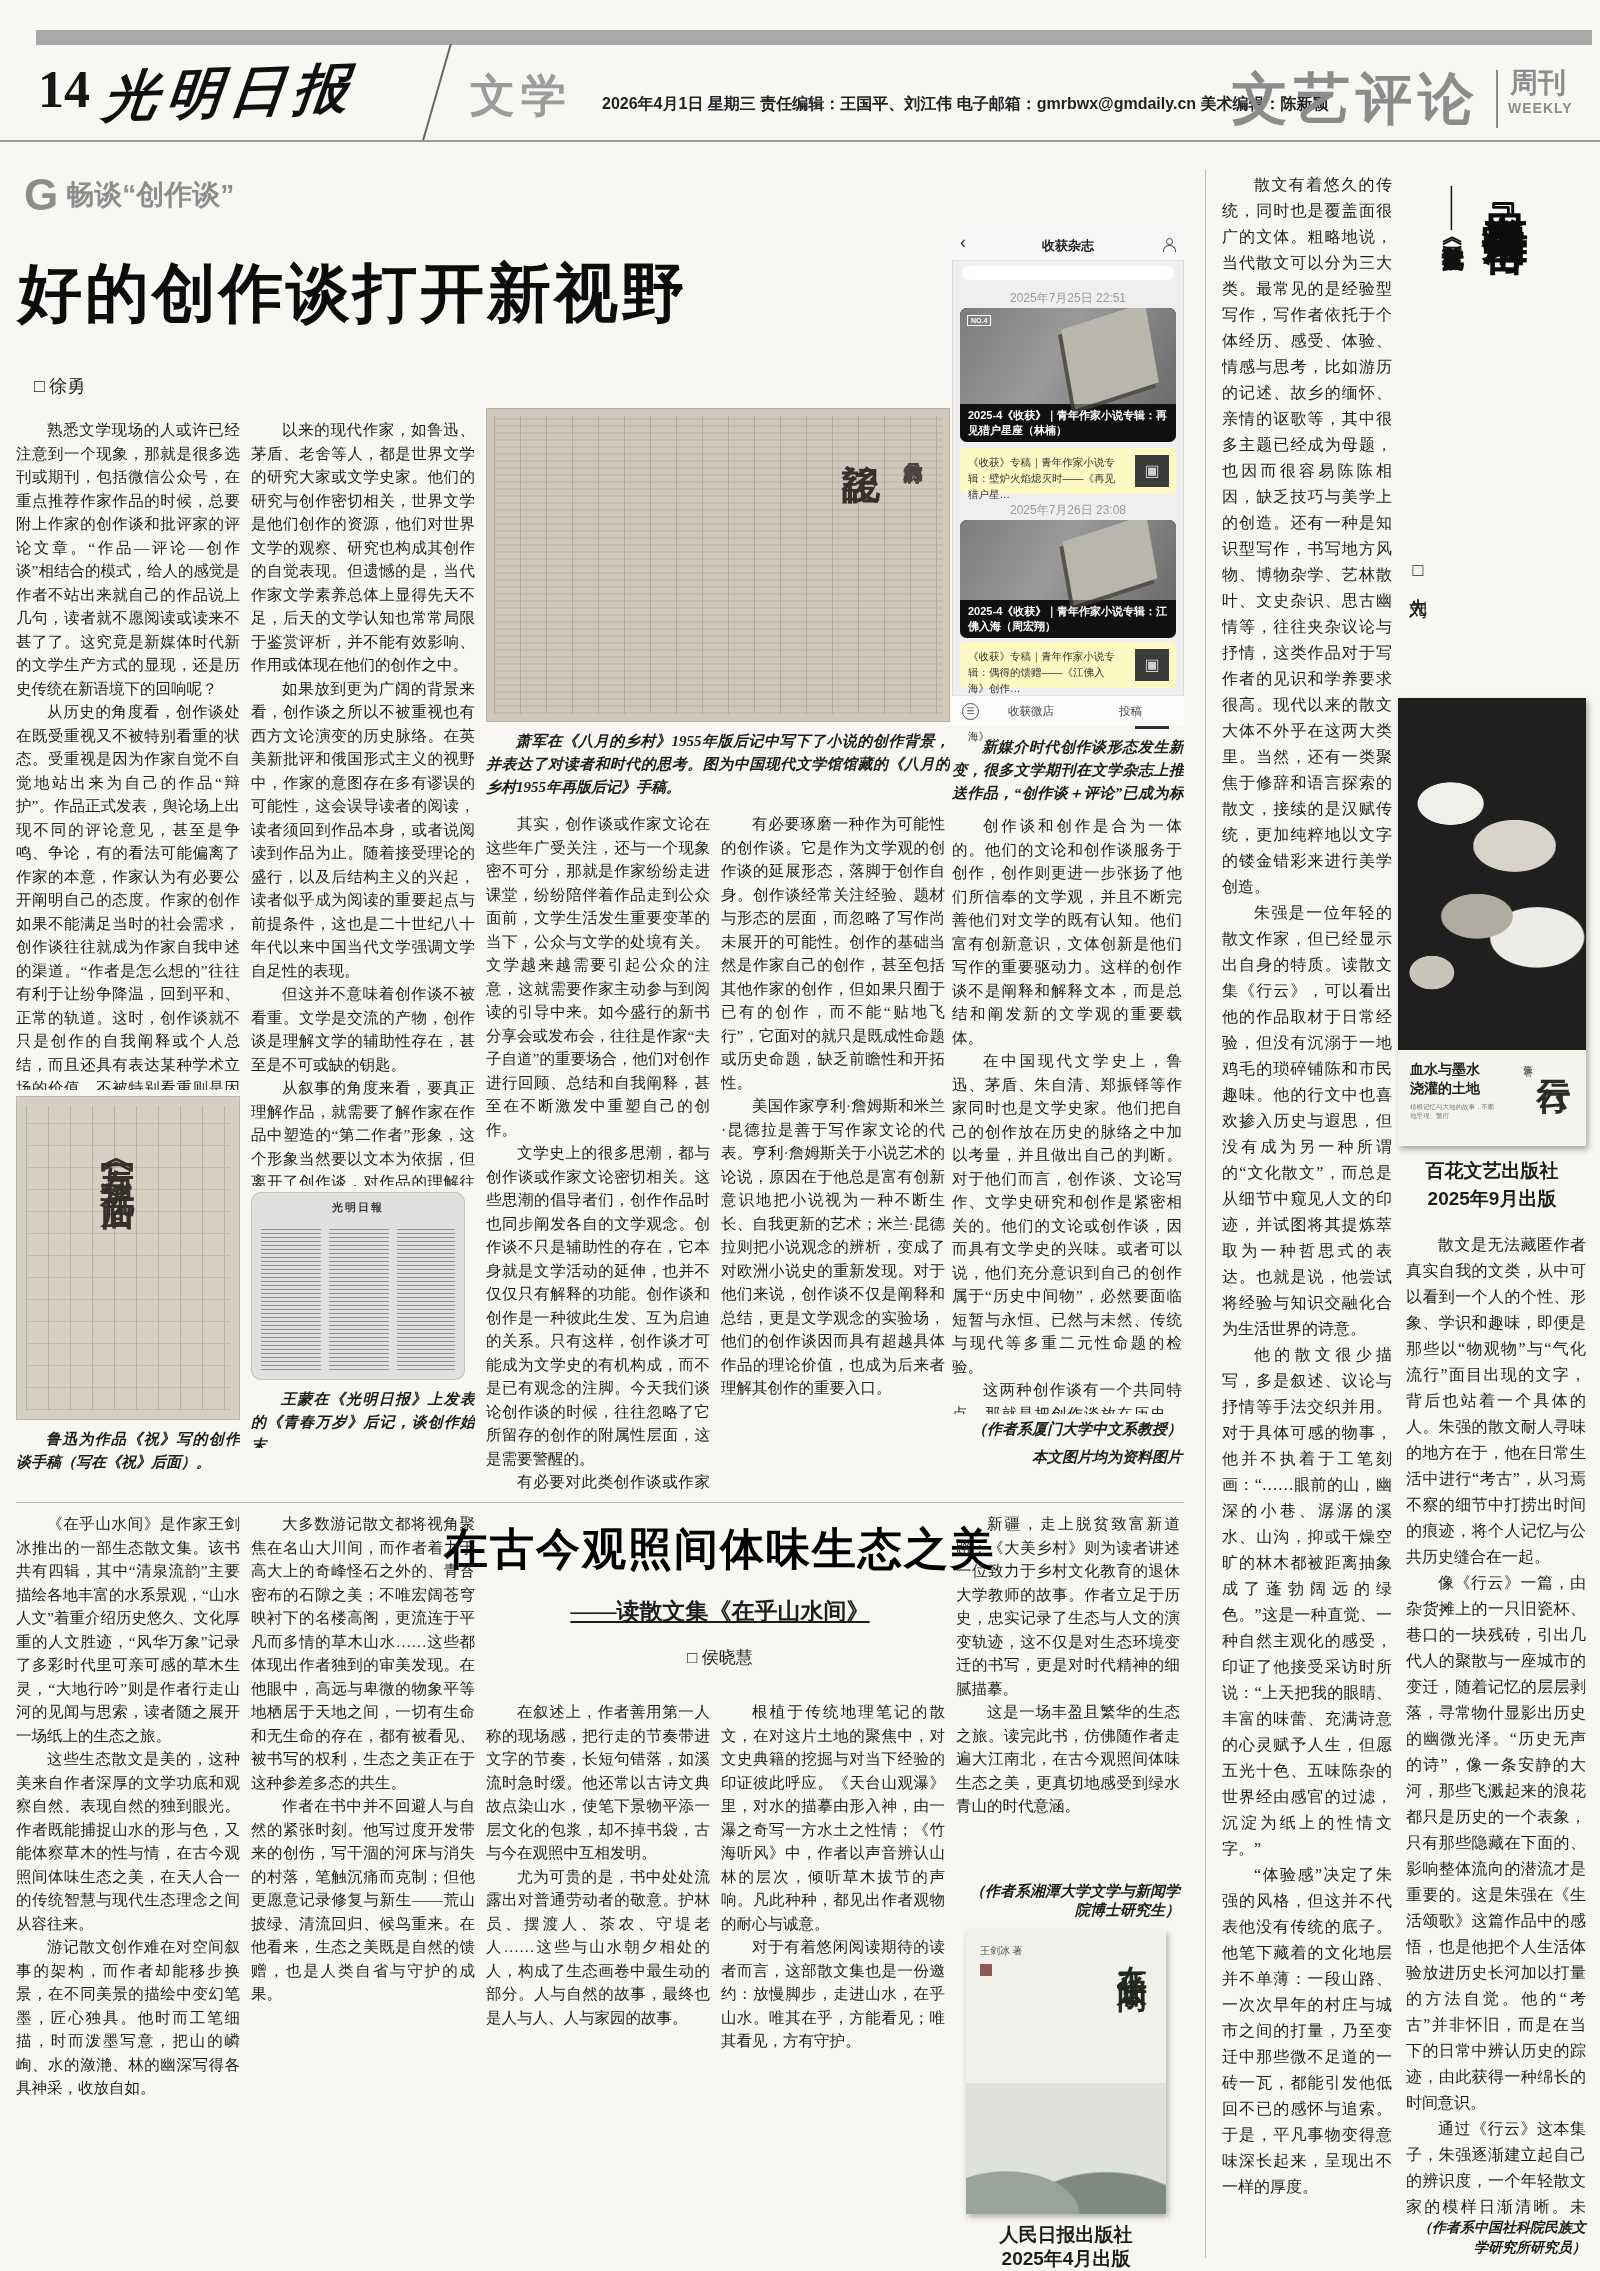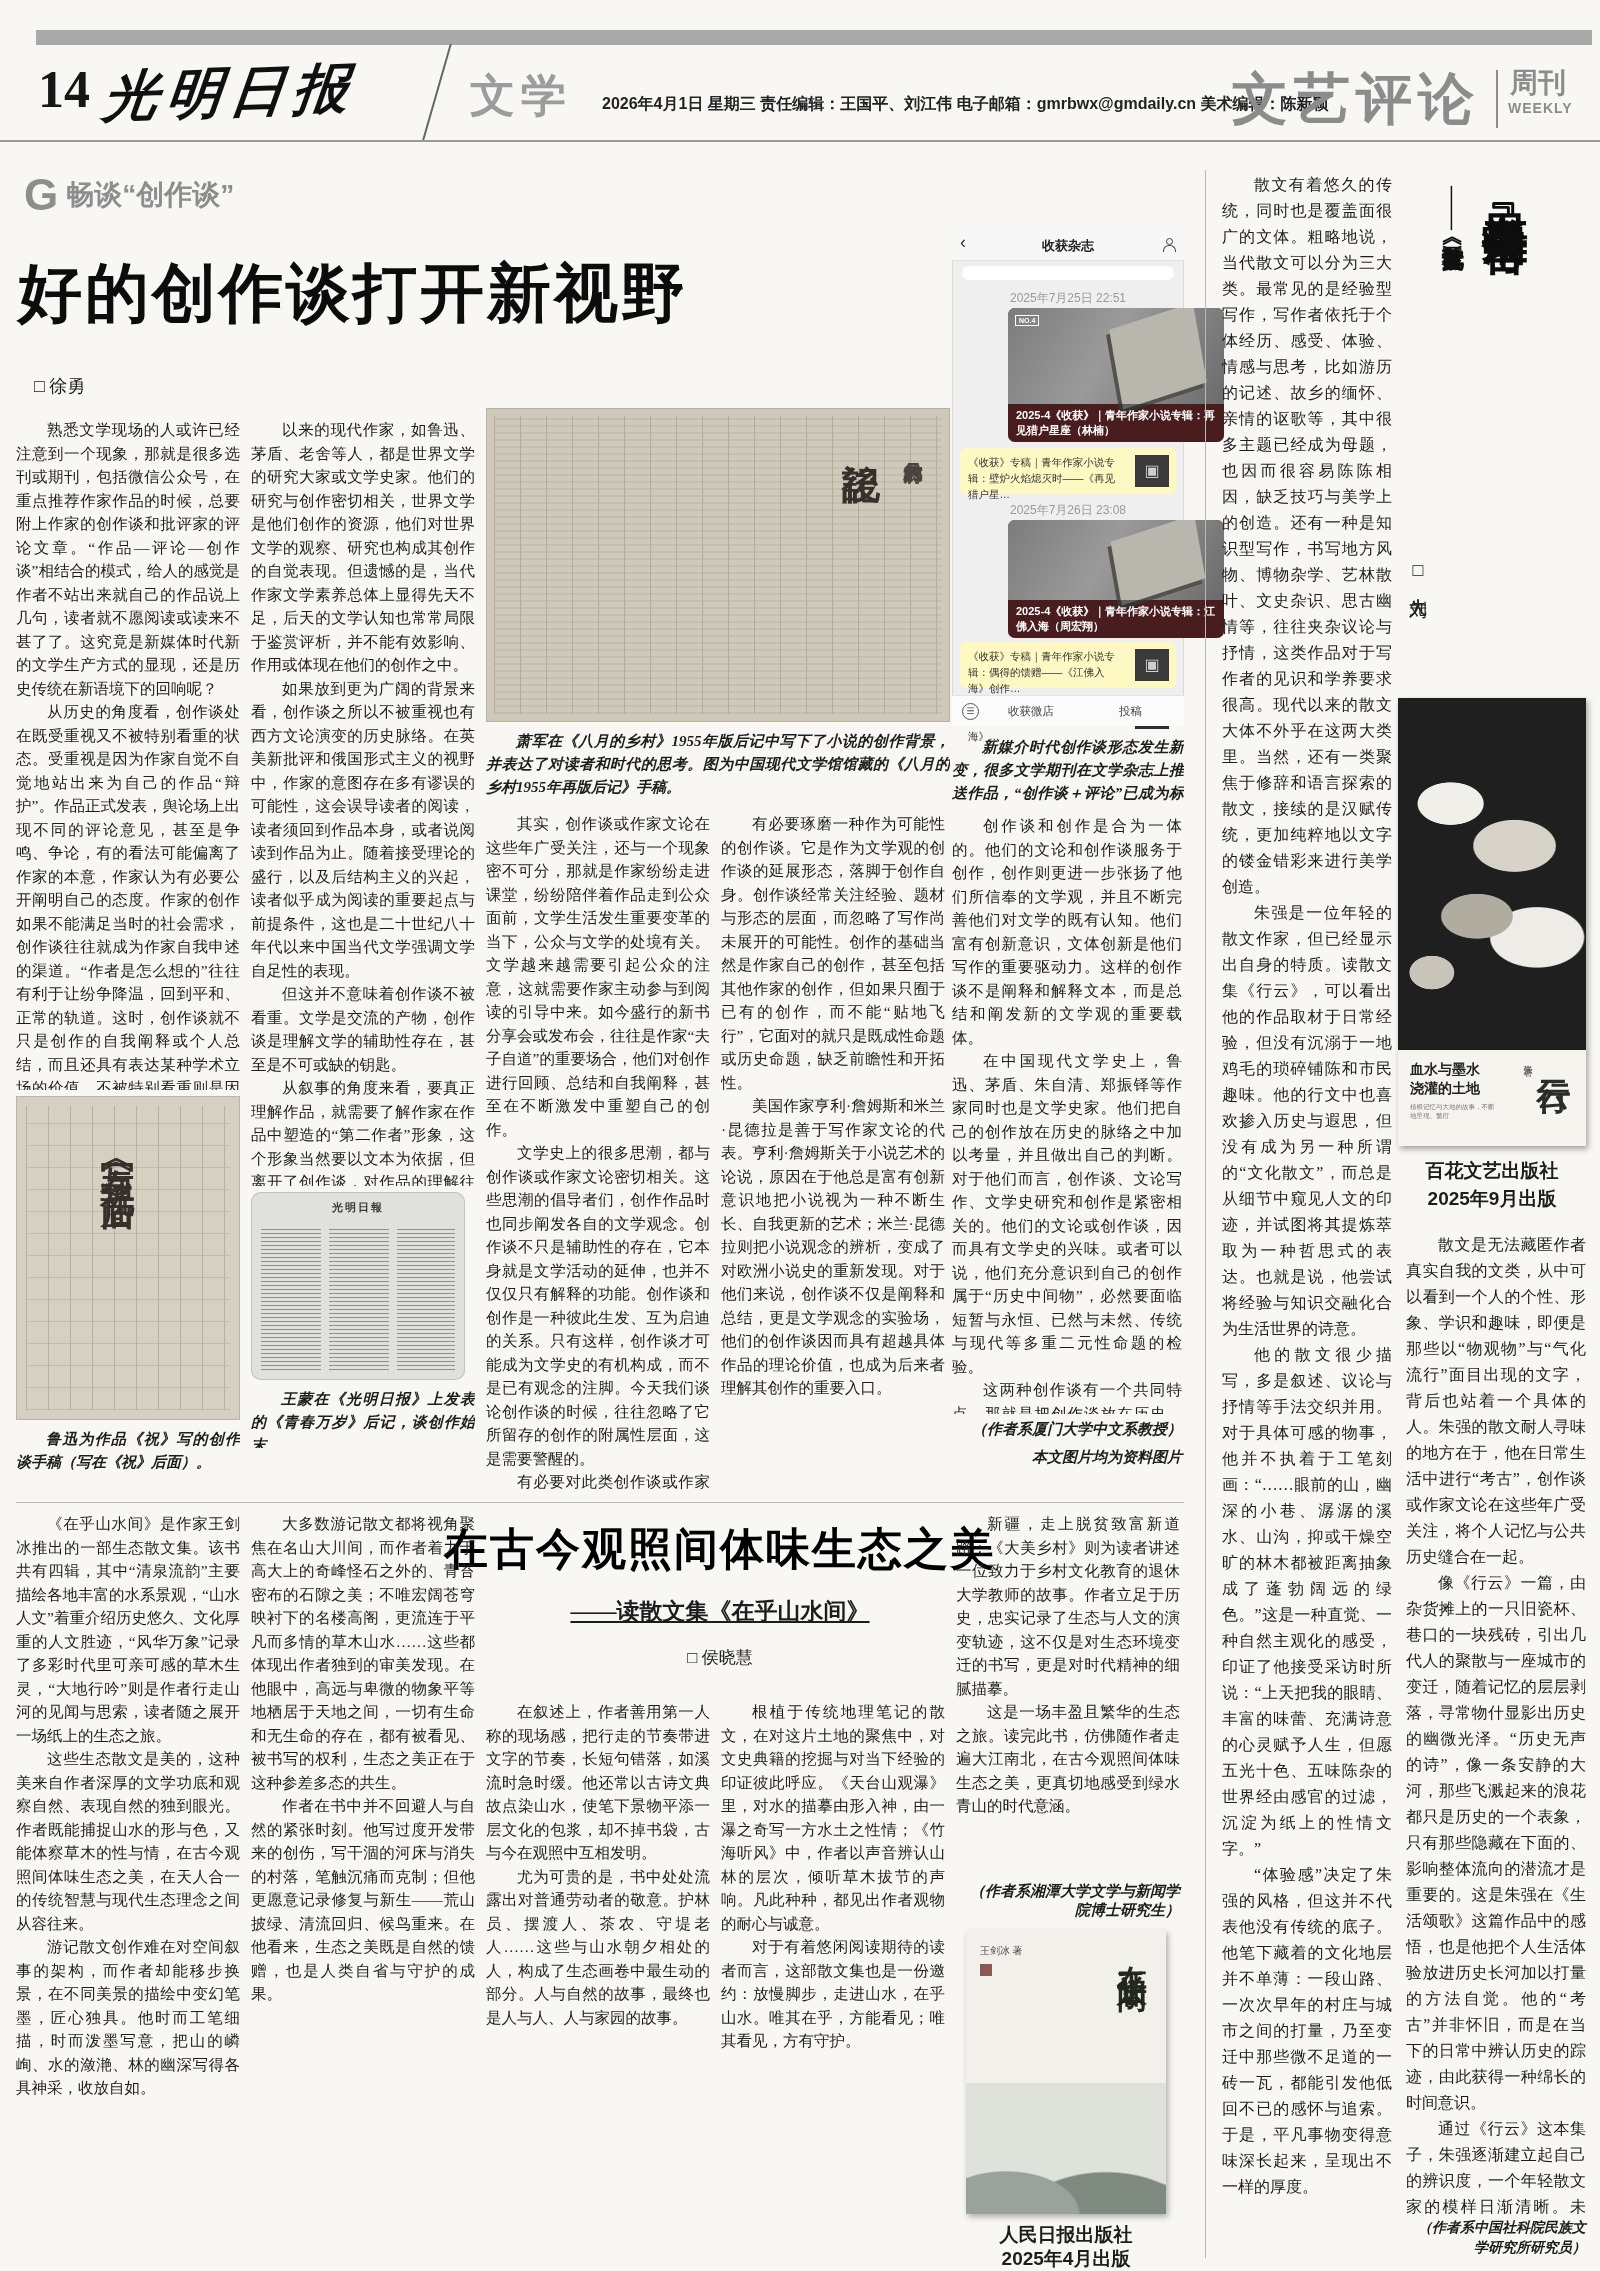--- a/index.html
+++ b/index.html
@@ -43,21 +43,21 @@
   #phone{left:952px;top:230px;width:232px;height:496px;background:#efefef;
          font-family:"Liberation Sans",sans-serif;box-shadow:inset 0 0 0 1px #d8d8d8;}
   #phone .hdr{position:absolute;left:0;top:0;width:100%;height:30px;background:#f7f7f7;border-bottom:1px solid #e2e2e2;}
   #phone .hdr .back{position:absolute;left:8px;top:2px;font-size:18px;color:#333;}
   #phone .hdr .ttl{position:absolute;left:0;top:7px;width:100%;text-align:center;font-size:13px;color:#222;font-weight:bold;}
   #phone .person{position:absolute;right:9px;top:8px;width:13px;height:13px;}
   #phone .person:before{content:"";position:absolute;left:4px;top:0;width:5px;height:5px;border:1px solid #444;border-radius:50%;}
   #phone .person:after{content:"";position:absolute;left:1px;top:7px;width:11px;height:6px;border:1px solid #444;border-bottom:none;border-radius:6px 6px 0 0;}
   #phone .search{position:absolute;left:10px;top:36px;width:212px;height:14px;background:#fff;border-radius:7px;}
   .pdate{position:absolute;width:100%;text-align:center;font-size:12px;color:#9a9a9a;}
-  .pcard{position:absolute;left:8px;width:216px;background:#7f1d1d;border-radius:7px;overflow:hidden;margin-left:48px;}
+  .pcard{position:absolute;left:8px;width:216px;background:#000000;border-radius:7px;overflow:hidden;}
   .pcard .img{position:relative;width:100%;height:96px;background:
       linear-gradient(120deg,#7c7c7c 0%,#9a9a9a 45%,#6b6b6b 100%);}
   .pcard .book{position:absolute;right:22px;top:8px;width:88px;height:80px;background:#b9b6ae;
       transform:rotate(-18deg) skewX(-8deg);box-shadow:-4px 4px 0 #55524c;}
   .pcard .badge{position:absolute;left:7px;top:7px;padding:1px 3px;border:1px solid #fff;color:#fff;font-size:7px;font-weight:bold;}
   .pcard .txt{position:absolute;left:0;bottom:0;width:100%;background:rgba(30,30,30,.55);color:#fff;
       font-size:11px;line-height:15px;padding:4px 8px;box-sizing:border-box;font-weight:bold;}
   .prow{position:absolute;left:8px;width:216px;height:46px;background:#fef9c3;border-radius:6px;}
   .prow .l{position:absolute;left:8px;top:6px;width:156px;font-size:10.5px;line-height:16px;color:#333;}
   .prow .th{position:absolute;right:7px;top:7px;width:34px;height:32px;background:#3a3a3a;color:#cfcfcf;
@@ -257,21 +257,21 @@
       </div>
       <div class="sn">植根记忆与大地的故事，不断地呈现、繁衍</div>
       <div class="bt vert">行云</div>
       <div class="au vert">朱强 著</div>
     </div>
   </div>
   <div class="abs pub" style="left:1398px;top:1158px;width:188px">百花文艺出版社</div>
   <div class="abs pub" style="left:1398px;top:1186px;width:188px">2025年9月出版</div>
 
   <div class="abs colw" style="left:1406px;top:1232px;width:180px;height:982px">
-      <p>散文是无法藏匿作者真实自我的文类，从中可以看到一个人的个性、形象、学识和趣味，即便是那些以“物观物”与“气化流行”面目出现的文字，背后也站着一个具体的人。朱强的散文耐人寻味的地方在于，他在日常生活中进行“考古”，创作谈或作家文论在这些年广受关注，将个人记忆与公共历史缝合在一起。</p>
+      <p>散文是无法藏匿作者真实自我的文类，从中可以看到一个人的个性、形象、学识和趣味，即便是那些以“物观物”与“气化流行”面目出现的文字，背后也站着一个具体的人。朱强的散文耐人寻味的地方在于，他在日常生活中进行“考古”，从习焉不察的细节中打捞出时间的痕迹，将个人记忆与公共历史缝合在一起。</p>
       <p>像《行云》一篇，由杂货摊上的一只旧瓷杯、巷口的一块残砖，引出几代人的聚散与一座城市的变迁，随着记忆的层层剥落，寻常物什显影出历史的幽微光泽。“历史无声的诗”，像一条安静的大河，那些飞溅起来的浪花都只是历史的一个表象，只有那些隐藏在下面的、影响整体流向的潜流才是重要的。这是朱强在《生活颂歌》这篇作品中的感悟，也是他把个人生活体验放进历史长河加以打量的方法自觉。他的“考古”并非怀旧，而是在当下的日常中辨认历史的踪迹，由此获得一种绵长的时间意识。</p>
       <p>通过《行云》这本集子，朱强逐渐建立起自己的辨识度，一个年轻散文家的模样日渐清晰。未来，他能在多大程度上将个人化的感受力转化为更开阔的精神视野，尤其值得期待。</p>
     </div>
   <div class="abs note" style="left:1406px;top:2218px;width:180px;font-size:14px;line-height:20px">（作者系中国社科院民族文学研究所研究员）</div>
 
   <h2 class="abs" id="a3-title" style="margin:0">在古今观照间体味生态之美</h2>
   <div class="abs" id="a3-subtitle">——读散文集《在乎山水间》</div>
   <div class="abs" id="a3-author">□ 侯晓慧</div>
 
   <div class="abs col" style="left:16px;top:1512px;width:224px;height:748px">

